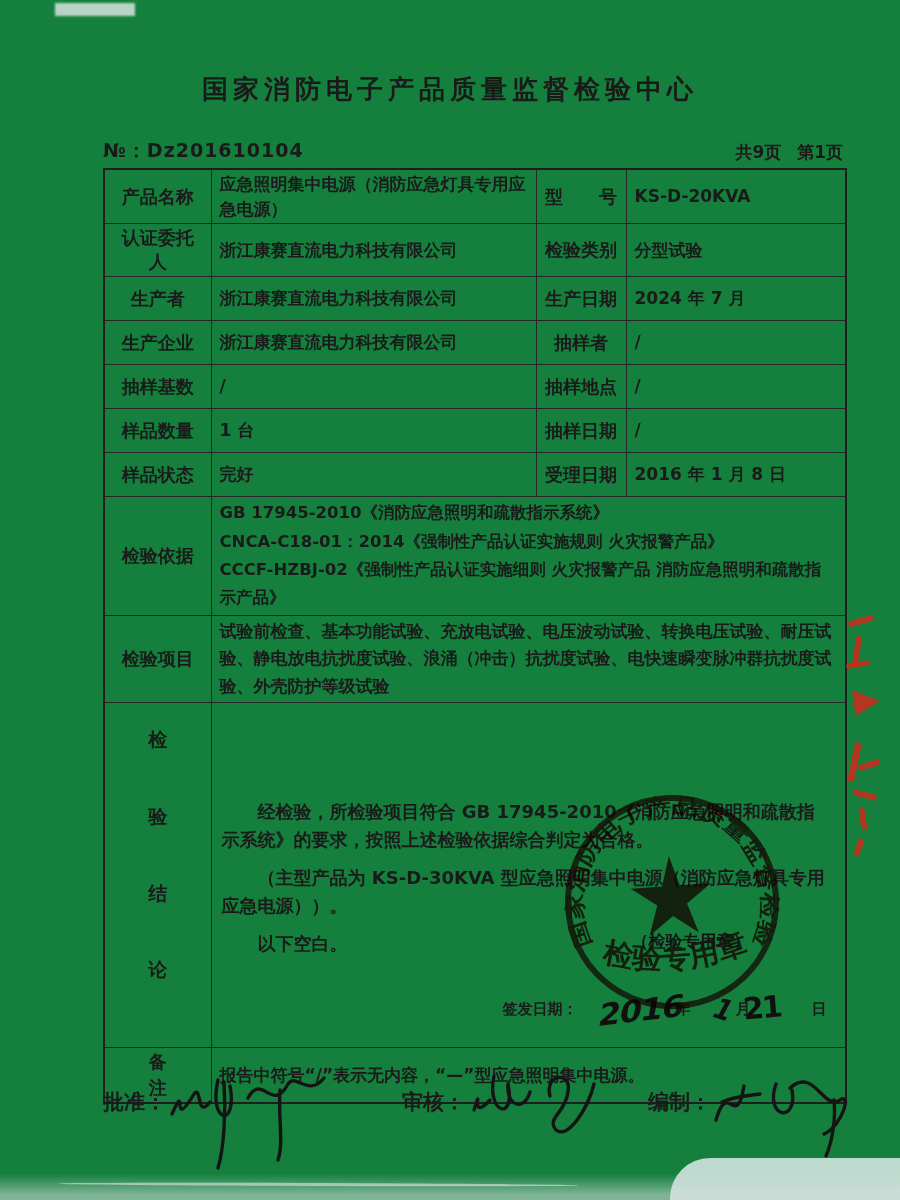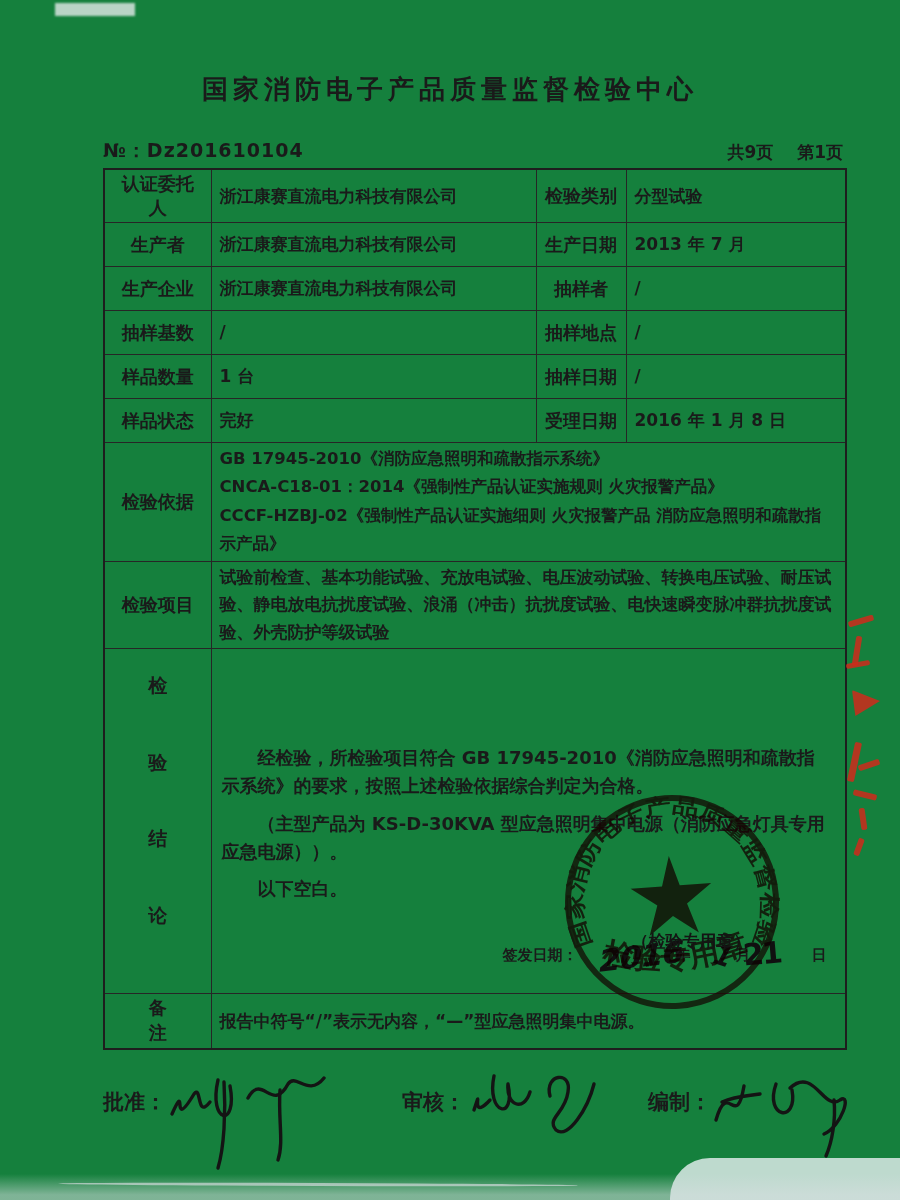--- a/index.html
+++ b/index.html
@@ -10,21 +10,21 @@
     color:#1a1a1a;
   }
   
   .org-title{position:absolute;top:72px;left:0;width:100%;text-align:center;
     font-size:26px;font-weight:700;letter-spacing:5px;}
   .report-title{position:absolute;top:106px;left:0;width:100%;text-align:center;
     font-size:27px;font-weight:700;letter-spacing:13px;}
   .no-line{position:absolute;top:138px;left:103px;width:742px;height:26px;}
   .report-no{position:absolute;left:0;top:0;font-size:19px;font-weight:700;letter-spacing:1px;}
   .page-count{position:absolute;right:2px;top:3px;font-size:17px;font-weight:700;}
-  .page-count span{margin-left:18px;}
+  .page-count span{margin-left:10px;}
   
   table.report{position:absolute;left:103px;top:168px;width:742px;
     border-collapse:collapse;table-layout:fixed;}
   table.report td,table.report th{
     border:1.6px solid #262626;padding:2px 8px;font-weight:600;
     vertical-align:middle;overflow:hidden;}
   table.report{border:2.4px solid #1e1e1e;}
   th.lbl{font-size:18px;text-align:center;font-weight:600;padding:2px 4px;}
   td.val{font-size:17px;text-align:left;padding-left:12px;line-height:1.45;}
   .basis-lines{font-size:16.5px;line-height:1.72;font-weight:600;}
@@ -89,31 +89,37 @@
   </div>
 
   <table class="report">
     <colgroup>
         <col style="width:107px">
         <col style="width:325px">
         <col style="width:90px">
         <col style="width:220px">
       </colgroup>
     <tbody>
+        <tr style="height:54px">
+      <th class="lbl">产品名称</th>
+      <td class="val">应急照明集中电源（消防应急灯具专用应急电源）</td>
+      <th class="lbl">型　　号</th>
+      <td class="val">KS-D-20KVA</td>
+    </tr>
     <tr style="height:46px">
       <th class="lbl">认证委托人</th>
       <td class="val">浙江康赛直流电力科技有限公司</td>
       <th class="lbl">检验类别</th>
       <td class="val">分型试验</td>
     </tr>
     <tr style="height:44px">
       <th class="lbl">生产者</th>
       <td class="val">浙江康赛直流电力科技有限公司</td>
       <th class="lbl">生产日期</th>
-      <td class="val">2013 年 7 月</td>
+      <td class="val">2024 年 7 月</td>
     </tr>
     <tr style="height:44px">
       <th class="lbl">生产企业</th>
       <td class="val">浙江康赛直流电力科技有限公司</td>
       <th class="lbl">抽样者</th>
       <td class="val">/</td>
     </tr>
     <tr style="height:44px">
       <th class="lbl">抽样基数</th>
       <td class="val">/</td>

